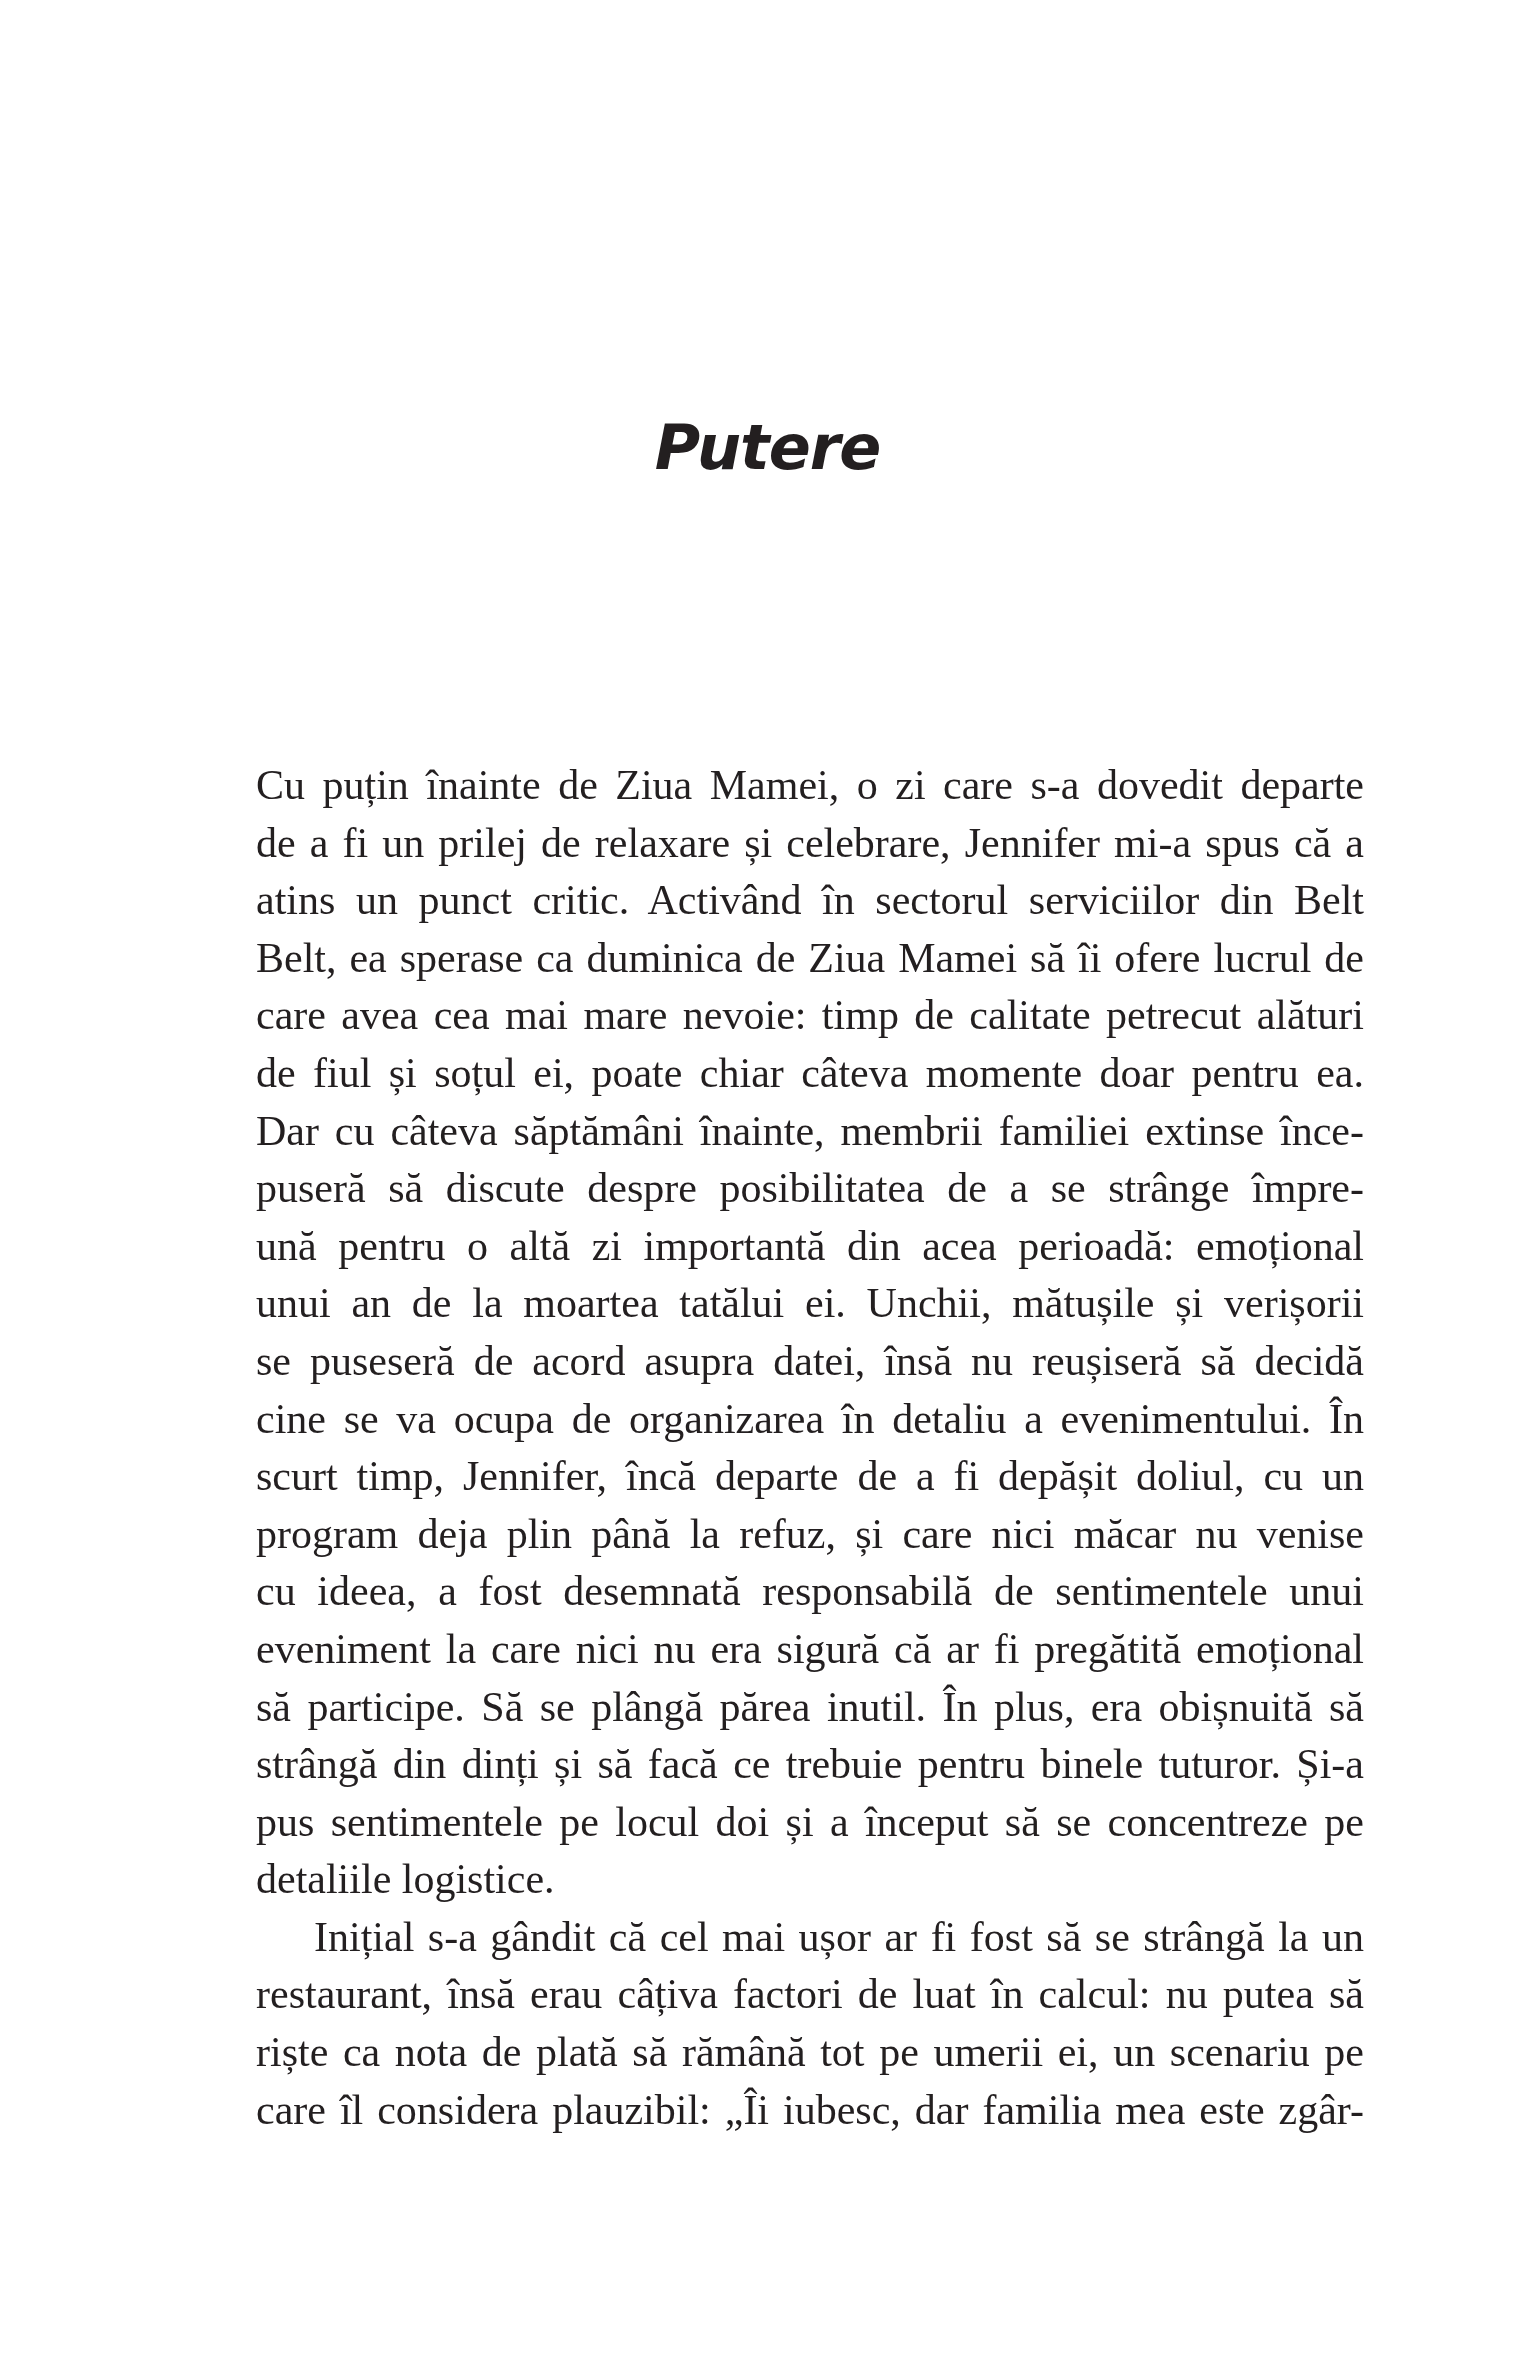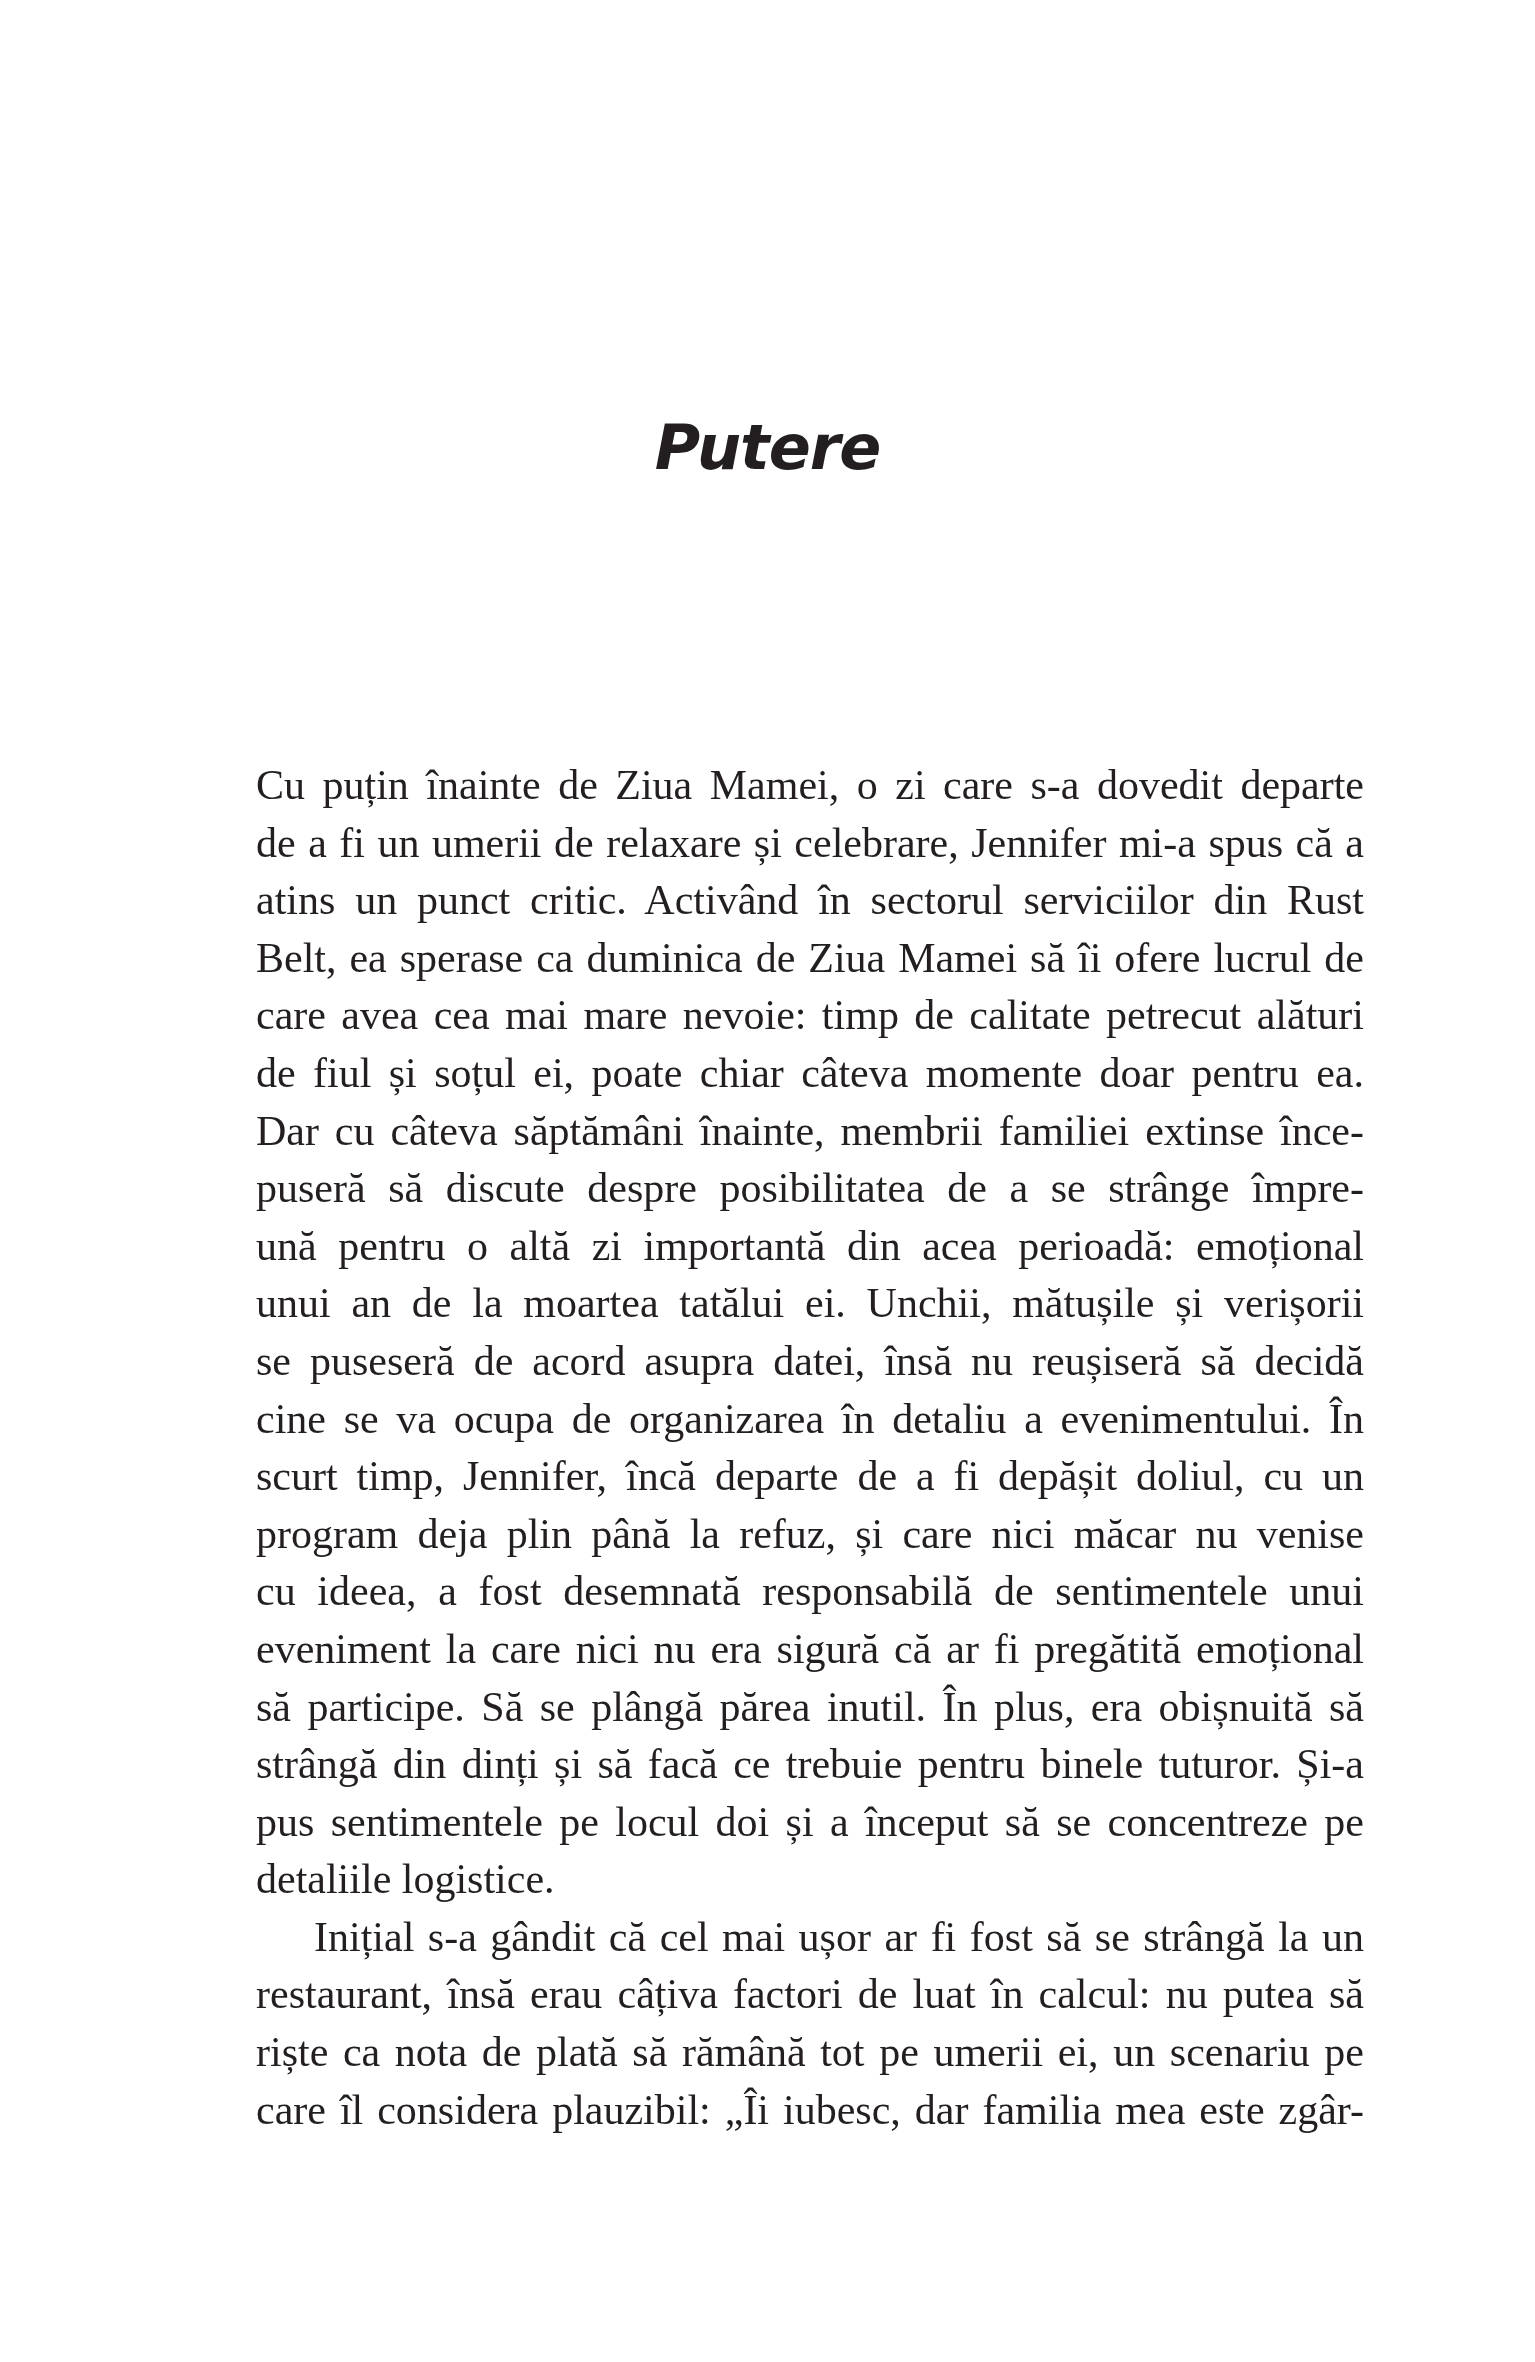--- a/index.html
+++ b/index.html
@@ -65,22 +65,22 @@
 </head>
 <body>
 
 <div class="page">
   <h1 class="chapter-title">Putere</h1>
 
   <div class="body-text">
 
     <div>
       <span class="line">Cu puțin înainte de Ziua Mamei, o zi care s-a dovedit departe</span>
-      <span class="line">de a fi un umerii de relaxare și celebrare, Jennifer mi-a spus că a</span>
-      <span class="line">atins un punct critic. Activând în sectorul serviciilor din Rust</span>
+      <span class="line">de a fi un prilej de relaxare și celebrare, Jennifer mi-a spus că a</span>
+      <span class="line">atins un punct critic. Activând în sectorul serviciilor din Belt</span>
       <span class="line">Belt, ea sperase ca duminica de Ziua Mamei să îi ofere lucrul de</span>
       <span class="line">care avea cea mai mare nevoie: timp de calitate petrecut alături</span>
       <span class="line">de fiul și soțul ei, poate chiar câteva momente doar pentru ea.</span>
       <span class="line">Dar cu câteva săptămâni înainte, membrii familiei extinse înce-</span>
       <span class="line">puseră să discute despre posibilitatea de a se strânge împre-</span>
       <span class="line">ună pentru o altă zi importantă din acea perioadă: emoțional</span>
       <span class="line">unui an de la moartea tatălui ei. Unchii, mătușile și verișorii</span>
       <span class="line">se puseseră de acord asupra datei, însă nu reușiseră să decidă</span>
       <span class="line">cine se va ocupa de organizarea în detaliu a evenimentului. În</span>
       <span class="line">scurt timp, Jennifer, încă departe de a fi depășit doliul, cu un</span>

